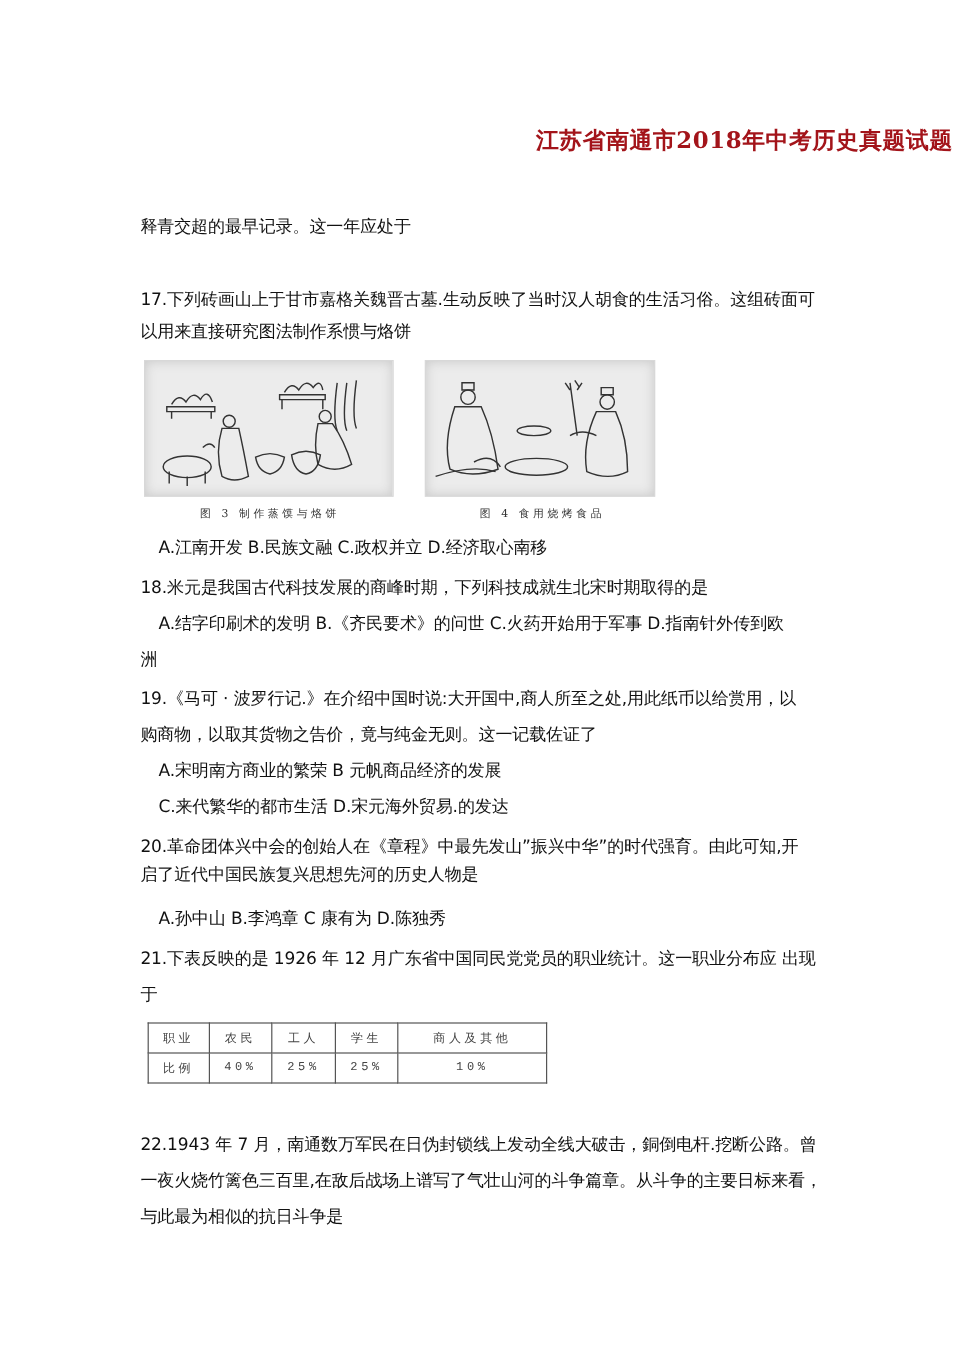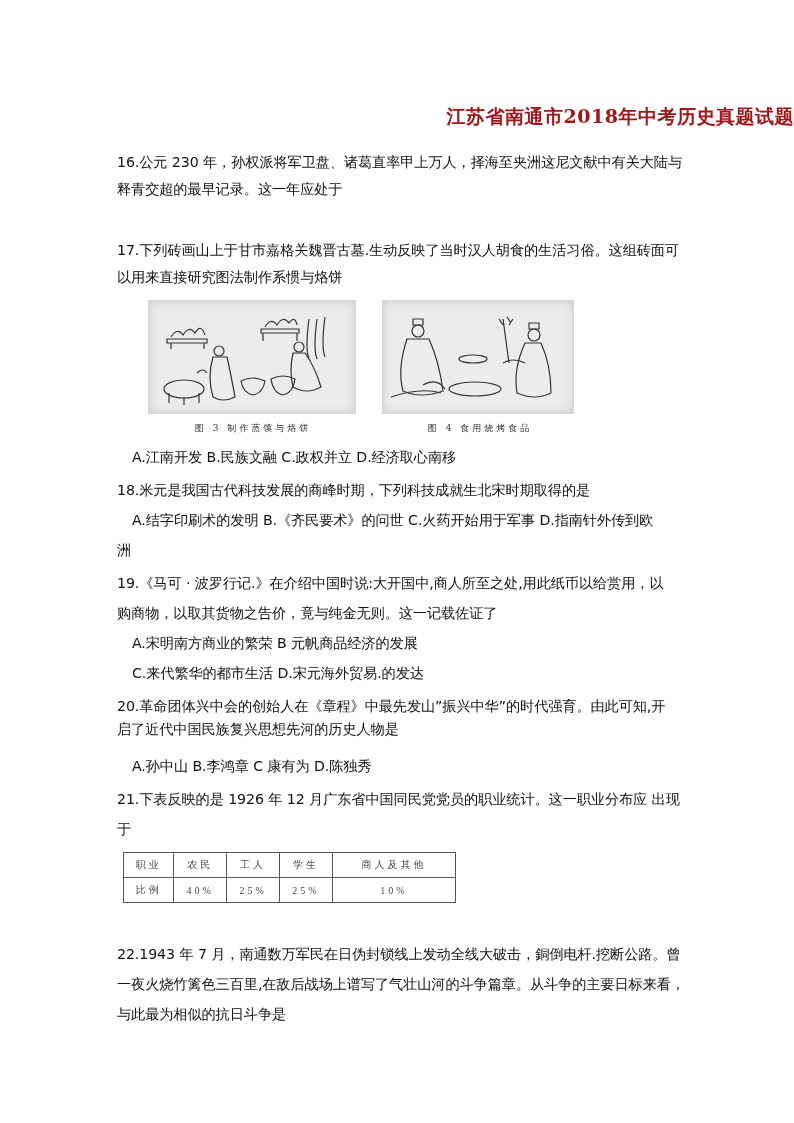--- a/index.html
+++ b/index.html
@@ -5,40 +5,39 @@
   html, body { margin: 0; padding: 0; background: #ffffff; }
   body { width: 794px; height: 1123px; position: relative; overflow: hidden;
          font-family: "DejaVu Sans", "Liberation Sans", sans-serif; color: #111; }
   .page { position: absolute; left: 0; top: 0; width: 794px; height: 1123px; }
   .title { position: absolute; left: 0; top: 104px; width: 794px; text-align: right;
            font-family: "DejaVu Serif", "Liberation Serif", serif; font-size: 19px;
            font-weight: bold; color: #a3141a; letter-spacing: 0.5px; }
   .line { position: absolute; left: 117px; width: 560px; font-size: 14.2px;
           line-height: 18px; white-space: nowrap; letter-spacing: -0.1px; }
   .indent { left: 132px; }
-  .figs { position: absolute; left: 120px; top: 300px; width: 430px; height: 140px; margin-left: 28px; }
+  .figs { position: absolute; left: 120px; top: 300px; width: 430px; height: 140px; }
   .fig { position: absolute; top: 0; height: 140px; }
   .fig .art { position: absolute; left: 0; top: 0; background: #ececec; border: 1px solid #d8d8d8;
               box-shadow: inset 0 0 10px #c8c8c8; }
   .fig .cap { position: absolute; left: 0; width: 100%; text-align: center; font-size: 9px;
               color: #333; letter-spacing: 3px; font-family: "DejaVu Serif", serif; }
   svg { display: block; }
   table.occ { position: absolute; left: 123px; top: 852px; width: 333px; height: 50px;
               border-collapse: collapse; font-size: 10px; color: #444;
-              font-family: Liberation Serif, serif; }
+              font-family: Liberation Mono, monospace; }
   table.occ td { border: 1px solid #555; text-align: center; padding: 0; height: 24px; letter-spacing: 3px; }
 </style>
 </head>
 <body>
 
 <div class="page">
 
   <div class="title">江苏省南通市2018年中考历史真题试题</div>
 
-  <div class="line" style="top:153px">16.公元 230 年，孙权派将军卫盘、诸葛直率甲上万人，择海至夹洲这尼文献中有关大陆与</div>
   <div class="line" style="top:180px">释青交超的最早记录。这一年应处于</div>
 
   <div class="line" style="top:241px">17.下列砖画山上于甘市嘉格关魏晋古墓.生动反映了当时汉人胡食的生活习俗。这组砖面可</div>
   <div class="line" style="top:268px">以用来直接研究图法制作系惯与烙饼</div>
 
   <div class="figs">
     <div class="fig" style="left:0;width:210px">
       <div class="art" style="width:206px;height:112px">
         <svg width="206" height="112" viewBox="0 0 206 112">
           <g fill="none" stroke="#333" stroke-width="1.2">

